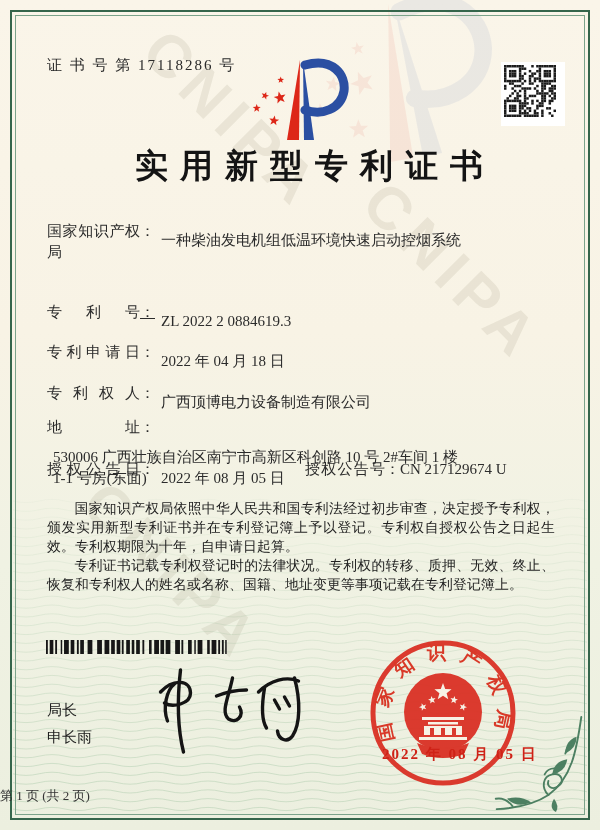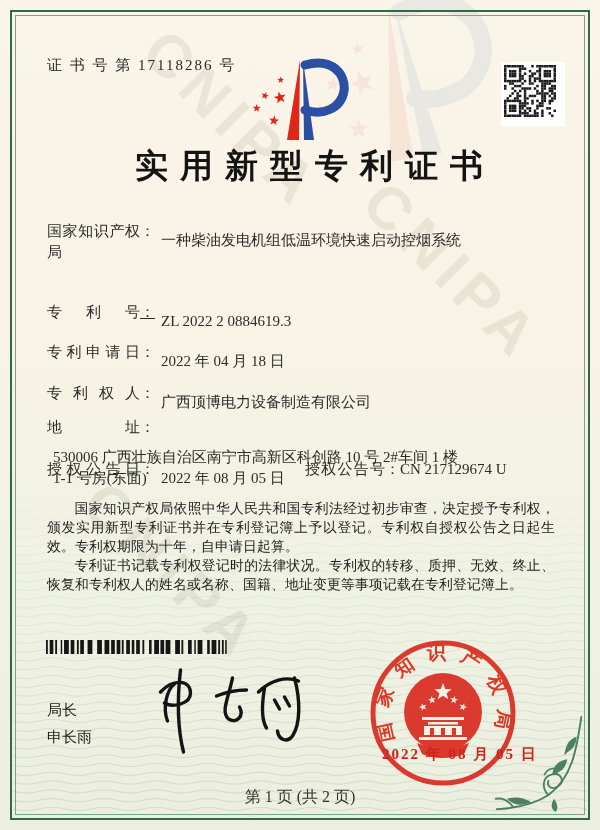--- a/index.html
+++ b/index.html
@@ -33,21 +33,21 @@
        text-indent:2em;letter-spacing:.2px;color:#222;z-index:3;text-align:justify;}
   #p1{top:485px;} #p2{top:542px;}
   .barcode{position:absolute;left:46px;top:640px;width:184px;height:14px;z-index:3;}
   .barcode svg{width:100%;height:100%;}
   .signer{position:absolute;left:47px;top:696px;z-index:3;
           font-family:"Liberation Sans","DejaVu Sans",sans-serif;font-size:15px;color:#1c1c1c;line-height:27px;}
   .signature{position:absolute;left:138px;top:666px;width:175px;height:95px;z-index:4;}
   .seal{position:absolute;left:366px;top:636px;width:154px;height:154px;z-index:3;opacity:.95;}
   .seal-date{position:absolute;left:382px;top:745px;font-size:15px;color:#cf2217;letter-spacing:2px;
              white-space:nowrap;z-index:5;font-weight:bold;}
-  .footer{position:absolute;left:0;right:0;top:787px;text-align:center;font-size:16px;color:#333;z-index:3;}
+  .footer{position:absolute;left:0;right:0;top:787px;text-align:left;font-size:13px;color:#333;z-index:3;}
   .flourish{position:absolute;right:14px;bottom:13px;width:94px;height:106px;z-index:1;opacity:.9;}
 </style>
 </head>
 <body>
 
 <svg width="0" height="0" style="position:absolute">
   <defs>
     <symbol id="logoSym" viewBox="0 0 108 86">
       <g fill="#dd2718">
         <polygon points="32.70,19.50 33.56,21.81 36.03,21.92 34.10,23.45 34.76,25.83 32.70,24.47 30.64,25.83 31.30,23.45 29.37,21.92 31.84,21.81"></polygon>

